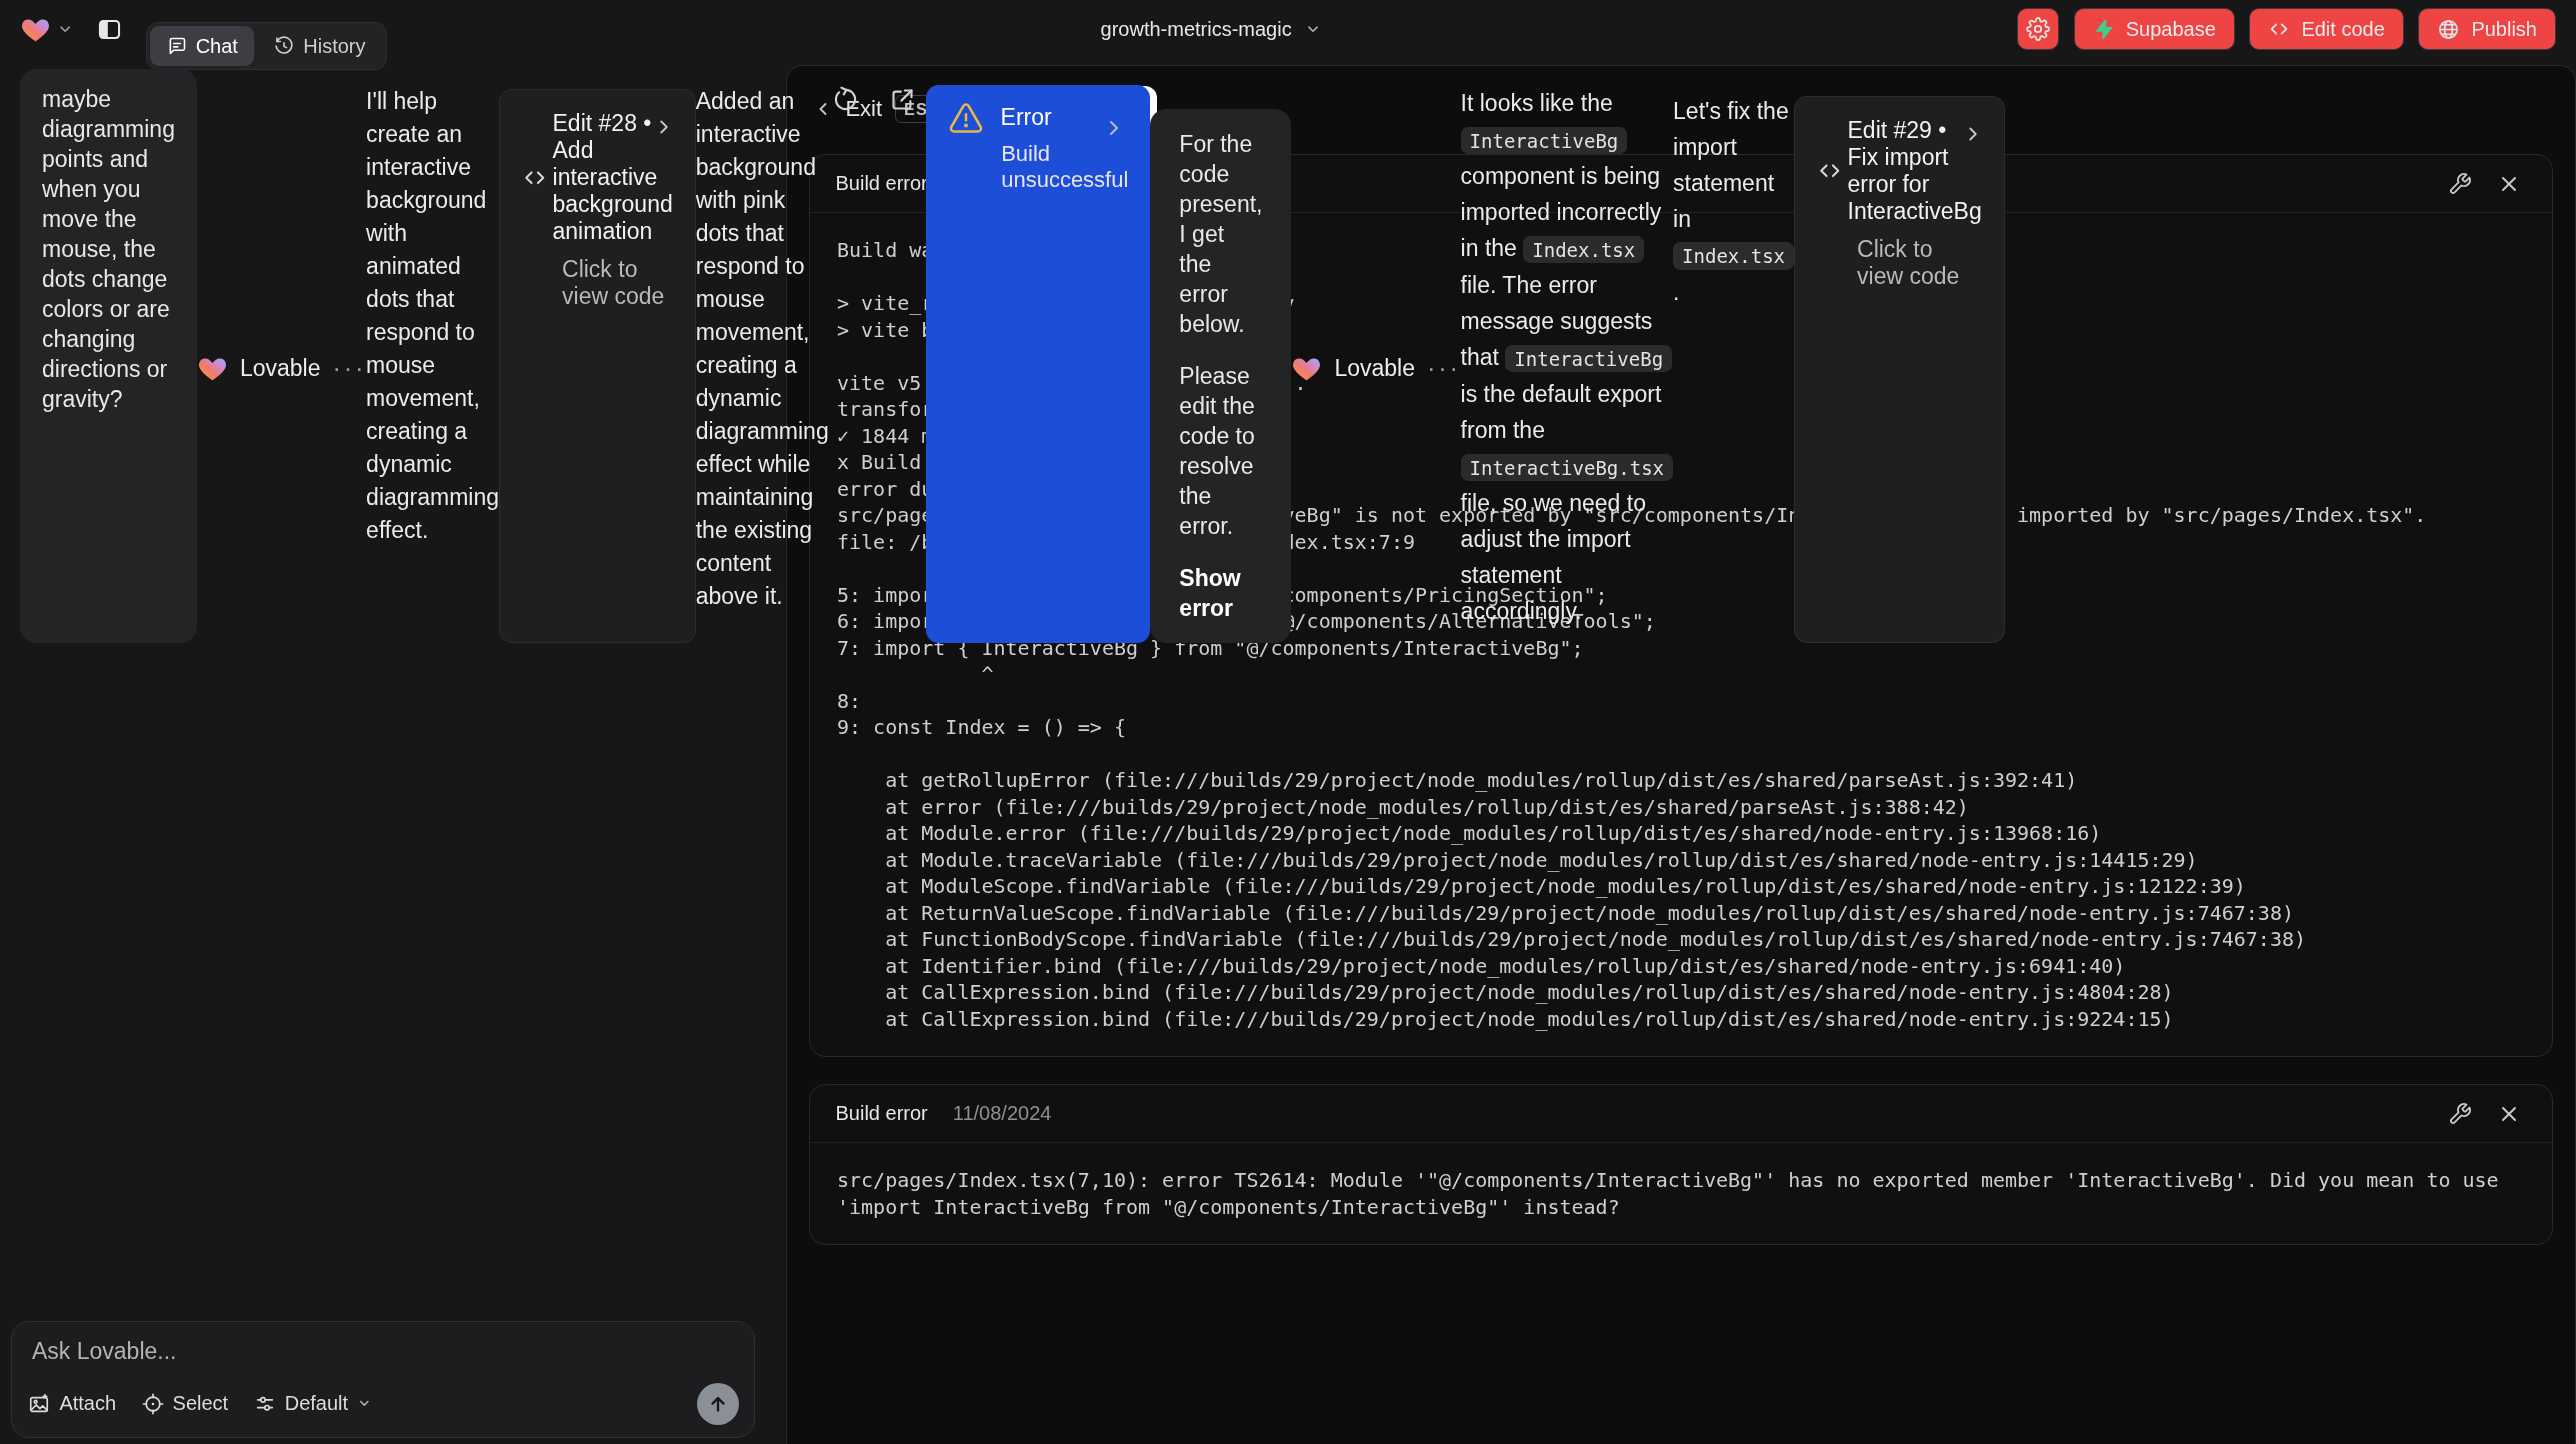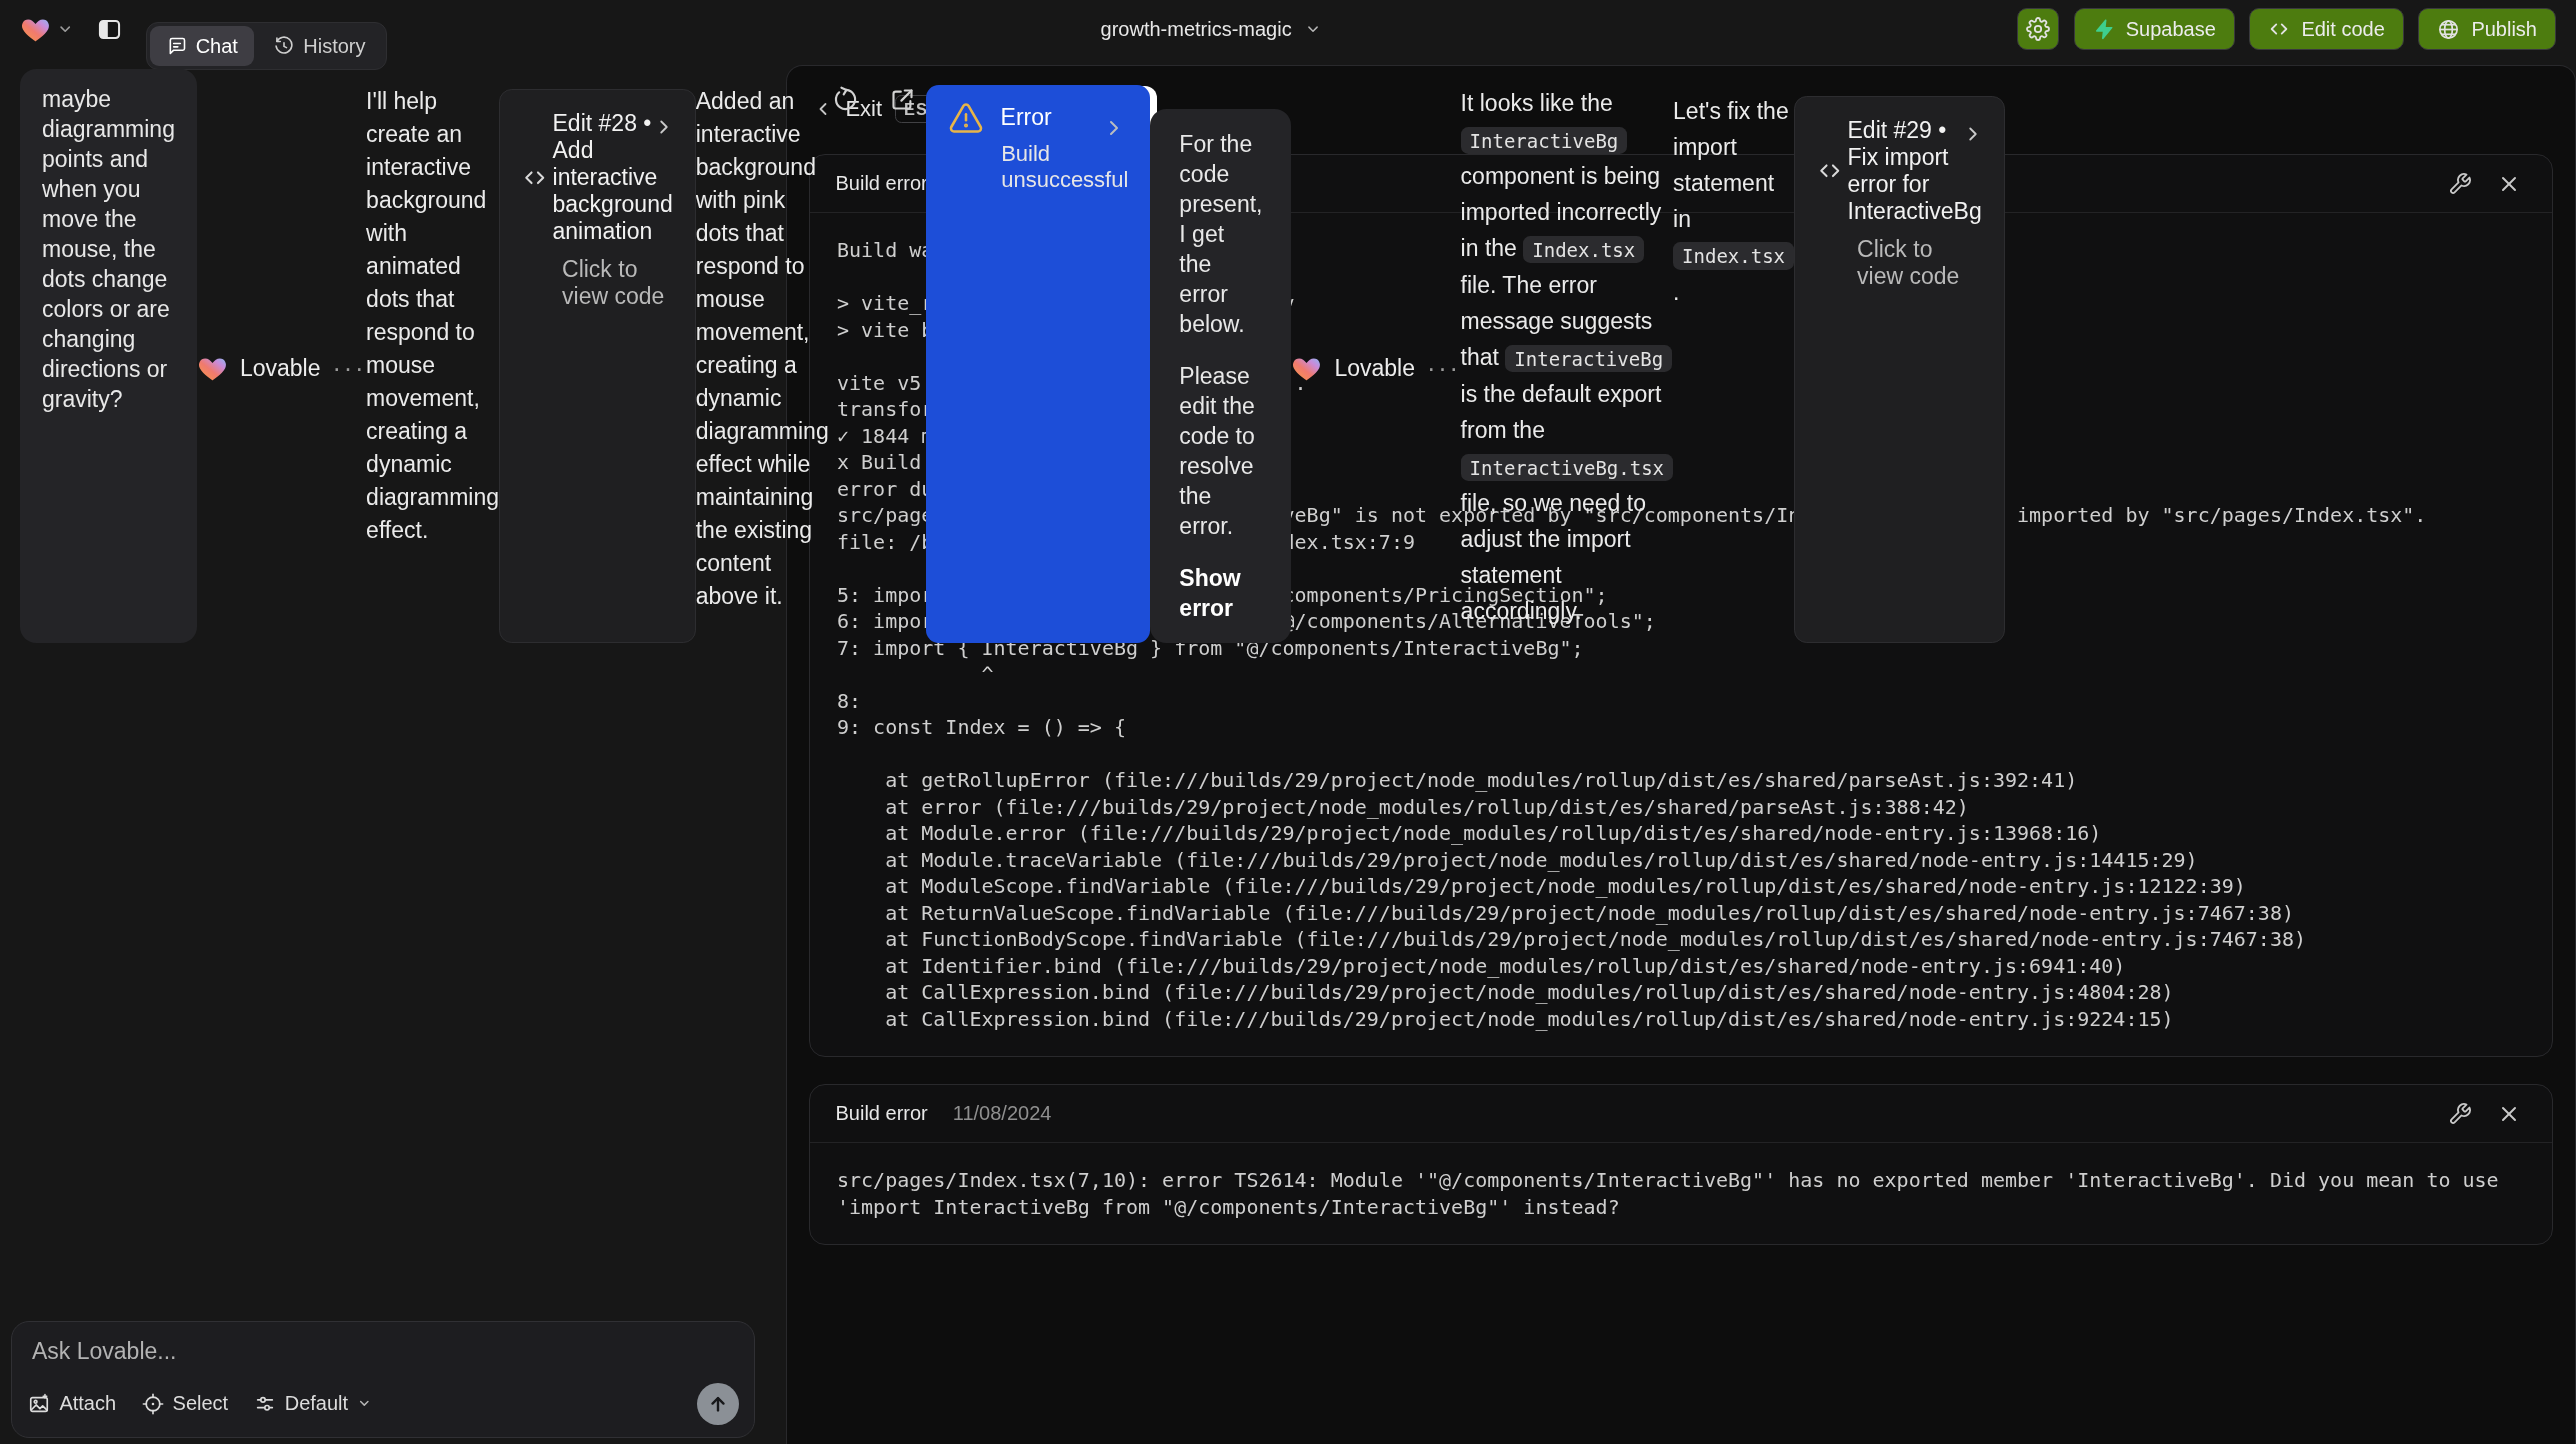--- a/index.html
+++ b/index.html
@@ -37,21 +37,21 @@
   .tab.active { background: #3e3d43; color: #ffffff; }
   .project-switcher {
     position: absolute; left: 47%; transform: translateX(-50%);
     display: flex; align-items: center; gap: 12.8px;
     background: transparent; border: none; color: #e8e8e8;
     font-size: 20px; font-family: inherit; cursor: pointer;
   }
   .topbar-right { margin-left: auto; display: flex; align-items: center; gap: 14.6px; }
   .bar-btn {
     display: flex; align-items: center; gap: 11px; height: 42px;
-    background: #4d7c0f; border: 0.9px solid #39393d; border-radius: 10px;
+    background: #ef4444; border: 0.9px solid #39393d; border-radius: 10px;
     color: #ececec; font-size: 20px; font-family: inherit;
     padding: 0 18px; cursor: pointer;
   }
   .bar-btn.square { width: 42px; padding: 0; justify-content: center; }
 
   
   .main { display: flex; height: 1387px; }
 
   
   .chat { width: 766px; position: relative; flex-shrink: 0; }

